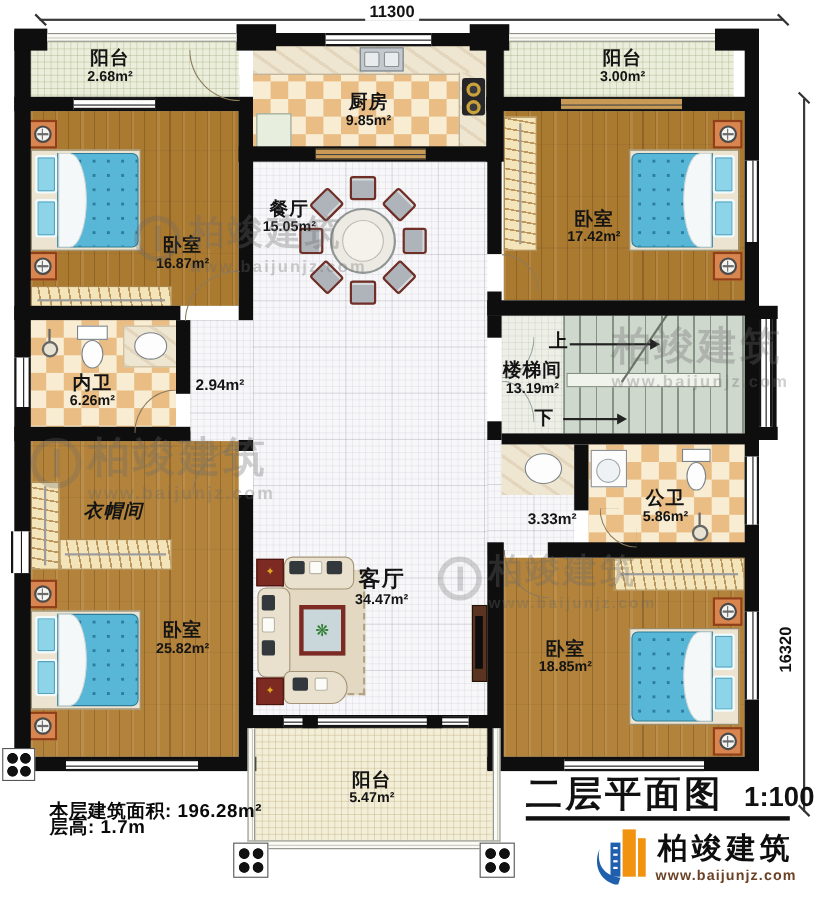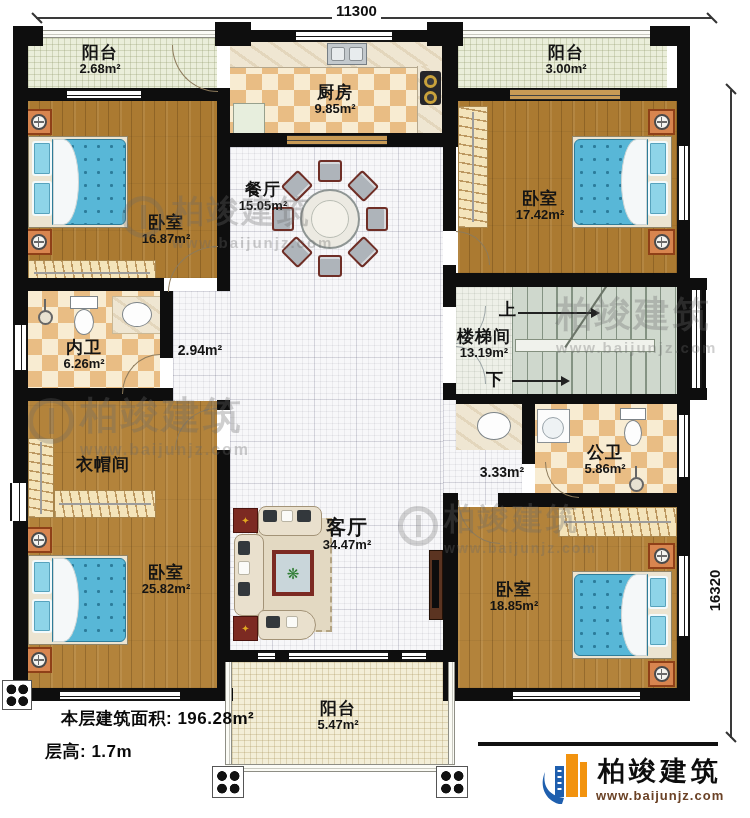--- a/index.html
+++ b/index.html
@@ -326,21 +326,21 @@
     </div>
   <div class="rlabel" style="left:200px;top:350px;">
     <span class="ar" style="font-size:14px;">2.94m²</span>
     </div>
   <div class="rlabel" style="left:484px;top:344px;">
     <span class="nm">楼梯间</span>
     <span class="ar">13.19m²</span>
     </div>
   <span class="dirlabel" style="left:499px;top:298px;">上</span>
   <span class="dirlabel" style="left:486px;top:368px;">下</span>
-  <div class="rlabel" style="left:103px;top:465px;">
+  <div class="rlabel" style="left:103px;top:465px;font-style:italic;">
     <span class="nm">衣帽间</span>
     </div>
   <div class="rlabel" style="left:605px;top:460px;">
     <span class="nm">公卫</span>
     <span class="ar">5.86m²</span>
     </div>
   <div class="rlabel" style="left:502px;top:472px;">
     <span class="ar" style="font-size:14px;">3.33m²</span>
     </div>
   <div class="rlabel" style="left:166px;top:580px;">
@@ -382,22 +382,25 @@
 
   <div class="dimline" style="left:36px;top:17px;width:676px;height:2px;"></div>
   <div class="tick" style="left:30px;top:17px;"></div>
   <div class="tick" style="left:705px;top:17px;"></div>
   <div class="dim" style="left:332px;top:2px;">11300</div>
   <div class="dimline" style="left:730px;top:90px;width:2px;height:648px;"></div>
   <div class="tick" style="left:724px;top:88px;"></div>
   <div class="tick" style="left:724px;top:736px;"></div>
   <div class="dim" style="left:690px;top:582px;transform:rotate(-90deg);transform-origin:center;">16320</div>
 
-  <div class="info" style="left:45px;top:707px;margin-left:16px;">本层建筑面积: 196.28m²</div>
+  <div class="info" style="left:45px;top:726px;">本层建筑面积: 196.28m²</div>
   <div class="info" style="left:45px;top:740px;">层高: 1.7m</div>
+  <div class="ptitle" style="left:478px;top:700px;">
+    <span class="t">二层平面图</span>
+    <span class="s">1:100</span></div>
   <div style="left:478px;top:742px;width:240px;height:4px;background:#111;"></div>
   <svg style="left:538px;top:750px;" width="52" height="56" viewBox="0 0 52 56">
     <path d="M21 54 C7 50 1 36 7 22 C4 38 13 46 26 48 L24 54 Z" fill="#1f5fae"></path>
     <rect x="28" y="4" width="12" height="43" fill="#f2930f"></rect>
     <rect x="42" y="12" width="7" height="35" fill="#f2930f"></rect>
     <rect x="17" y="16" width="9" height="31" fill="#1f5fae"></rect>
     <rect x="19.5" y="20" width="4" height="2" fill="#fff"></rect>
       <rect x="19.5" y="26" width="4" height="2" fill="#fff"></rect>
     <rect x="19.5" y="32" width="4" height="2" fill="#fff"></rect>
       <rect x="19.5" y="38" width="4" height="2" fill="#fff"></rect>

